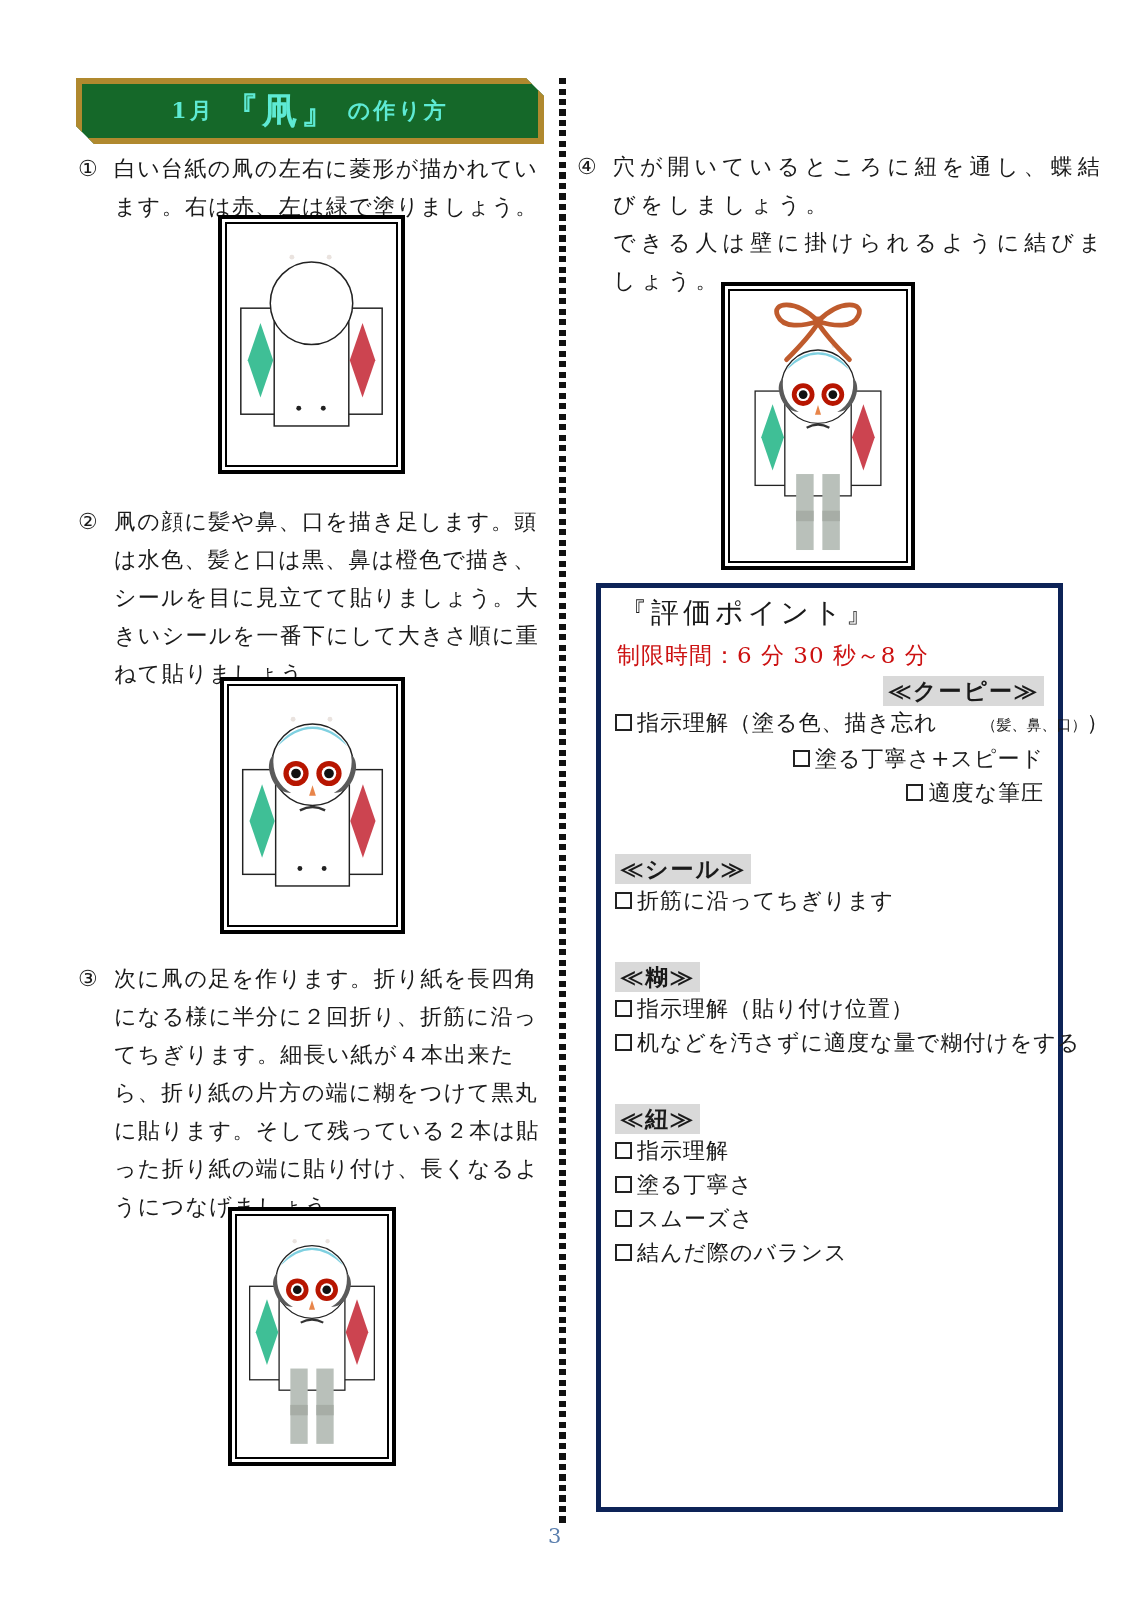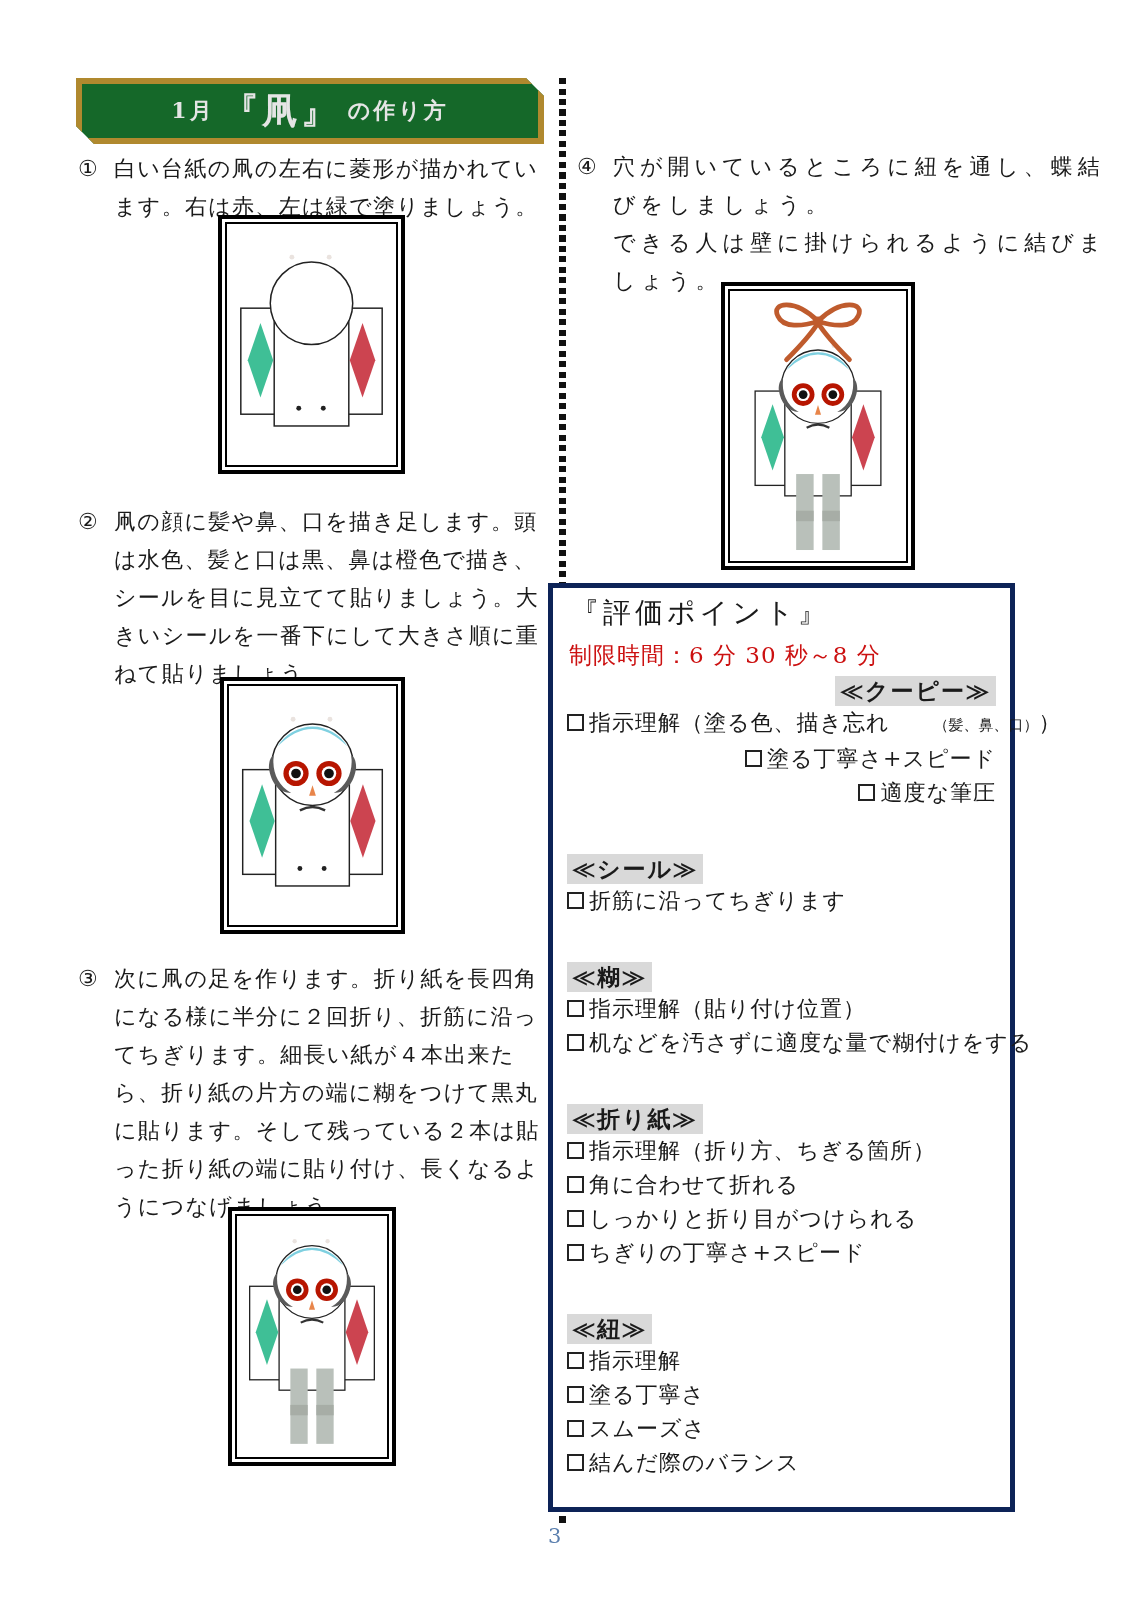--- a/index.html
+++ b/index.html
@@ -7,21 +7,21 @@
     position:relative;width:1131px;height:1600px;background:#fff;overflow:hidden;
     font-family:"DejaVu Serif","Liberation Serif",serif;color:#1a1a1a;
   }
   
   .banner{
     position:absolute;left:76px;top:78px;width:468px;height:66px;box-sizing:border-box;
     background:var(--banner-green,#156829);
     border:6px solid var(--banner-border,#b0892e);
     clip-path:polygon(0 0,calc(100% - 18px) 0,100% 18px,100% 100%,18px 100%,0 calc(100% - 18px));
     display:flex;align-items:center;justify-content:center;gap:8px;
-    color:#e5e5e5;letter-spacing:3px;
+    color:#5eead4;letter-spacing:3px;
   }
   .banner .t-sm{font-size:22px;font-weight:bold;}
   .banner .t-lg{font-size:36px;font-weight:bold;}
   
   .step{position:absolute;display:flex;font-size:22px;line-height:38px;letter-spacing:1.3px;}
   .step .num{width:36px;flex:0 0 36px;}
   .step p{margin:0;flex:1;}
   .step.s1{left:78px;top:150px;width:462px;}
   .step.s2{left:78px;top:503px;width:468px;}
   .step.s3{left:78px;top:960px;width:481px;}
@@ -35,21 +35,21 @@
   .f3{left:228px;top:1207px;width:168px;height:259px;}
   .f4{left:721px;top:282px;width:194px;height:288px;}
   .ln{fill:#fff;stroke:#222;stroke-width:1.5;}
   
   .divider{
     position:absolute;left:559px;top:78px;width:7px;height:1446px;
     background:repeating-linear-gradient(to bottom,#111 0 6px,transparent 6px 10.5px);
   }
   
   .evalbox{
-    position:absolute;left:548px;top:583px;width:467px;height:929px;box-sizing:border-box;
+    position:absolute;left:596px;top:583px;width:467px;height:929px;box-sizing:border-box;
     border:5px solid var(--eval-border-navy,#0d2357);background:#fff;
     padding:6px 14px 0 14px;
   }
   .eval-title{font-size:28px;font-weight:normal;margin:2px 0 10px 4px;letter-spacing:4px;line-height:34px;}
   .time-limit{color:var(--accent-red,#cc1111);font-weight:normal;font-size:23px;line-height:30px;margin:0 0 6px 2px;letter-spacing:1px;}
   .eval-section{margin:0 0 44px 0;}
   .eval-section.first{margin-bottom:44px;text-align:right;}
   .sec-head{
     display:inline-block;background:var(--section-highlight-gray,#d9d9d9);
     font-size:23px;font-weight:bold;line-height:30px;padding:0 5px;letter-spacing:2px;
@@ -191,27 +191,20 @@
       <div class="sec-head">≪シール≫</div>
       <div class="chk-item"><span class="checkbox"></span><span>折筋に沿ってちぎります</span></div>
     </div>
 
     <div class="eval-section">
       <div class="sec-head">≪糊≫</div>
       <div class="chk-item"><span class="checkbox"></span><span>指示理解（貼り付け位置）</span></div>
       <div class="chk-item"><span class="checkbox"></span><span>机などを汚さずに適度な量で糊付けをする</span></div>
     </div>
 
-    <div class="eval-section">
-      <div class="sec-head">≪折り紙≫</div>
-      <div class="chk-item"><span class="checkbox"></span><span>指示理解（折り方、ちぎる箇所）</span></div>
-      <div class="chk-item"><span class="checkbox"></span><span>角に合わせて折れる</span></div>
-      <div class="chk-item"><span class="checkbox"></span><span>しっかりと折り目がつけられる</span></div>
-      <div class="chk-item"><span class="checkbox"></span><span>ちぎりの丁寧さ+スピード</span></div>
-    </div>
 
     <div class="eval-section">
       <div class="sec-head">≪紐≫</div>
       <div class="chk-item"><span class="checkbox"></span><span>指示理解</span></div>
       <div class="chk-item"><span class="checkbox"></span><span>塗る丁寧さ</span></div>
       <div class="chk-item"><span class="checkbox"></span><span>スムーズさ</span></div>
       <div class="chk-item"><span class="checkbox"></span><span>結んだ際のバランス</span></div>
     </div>
   </section>
 

